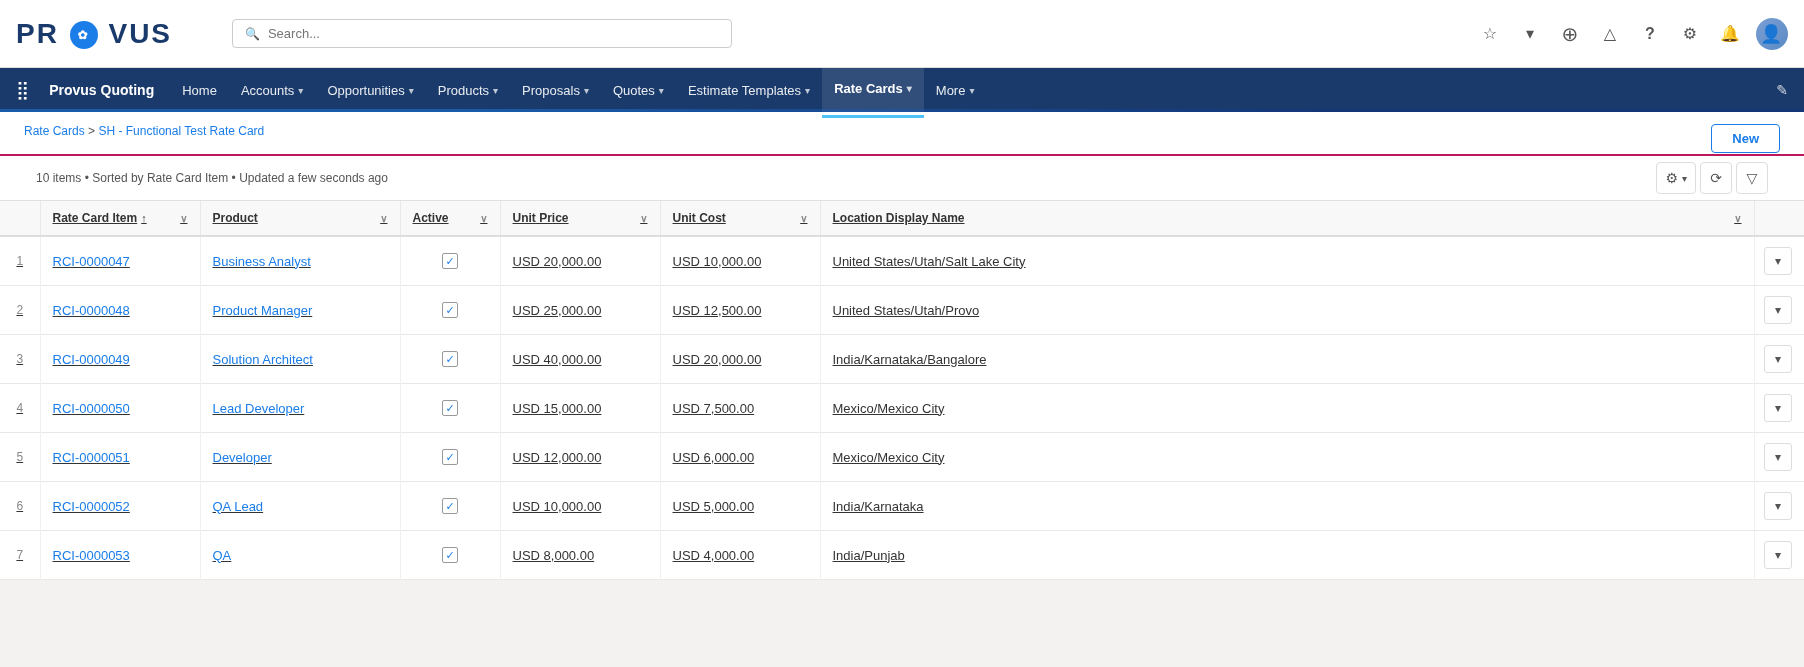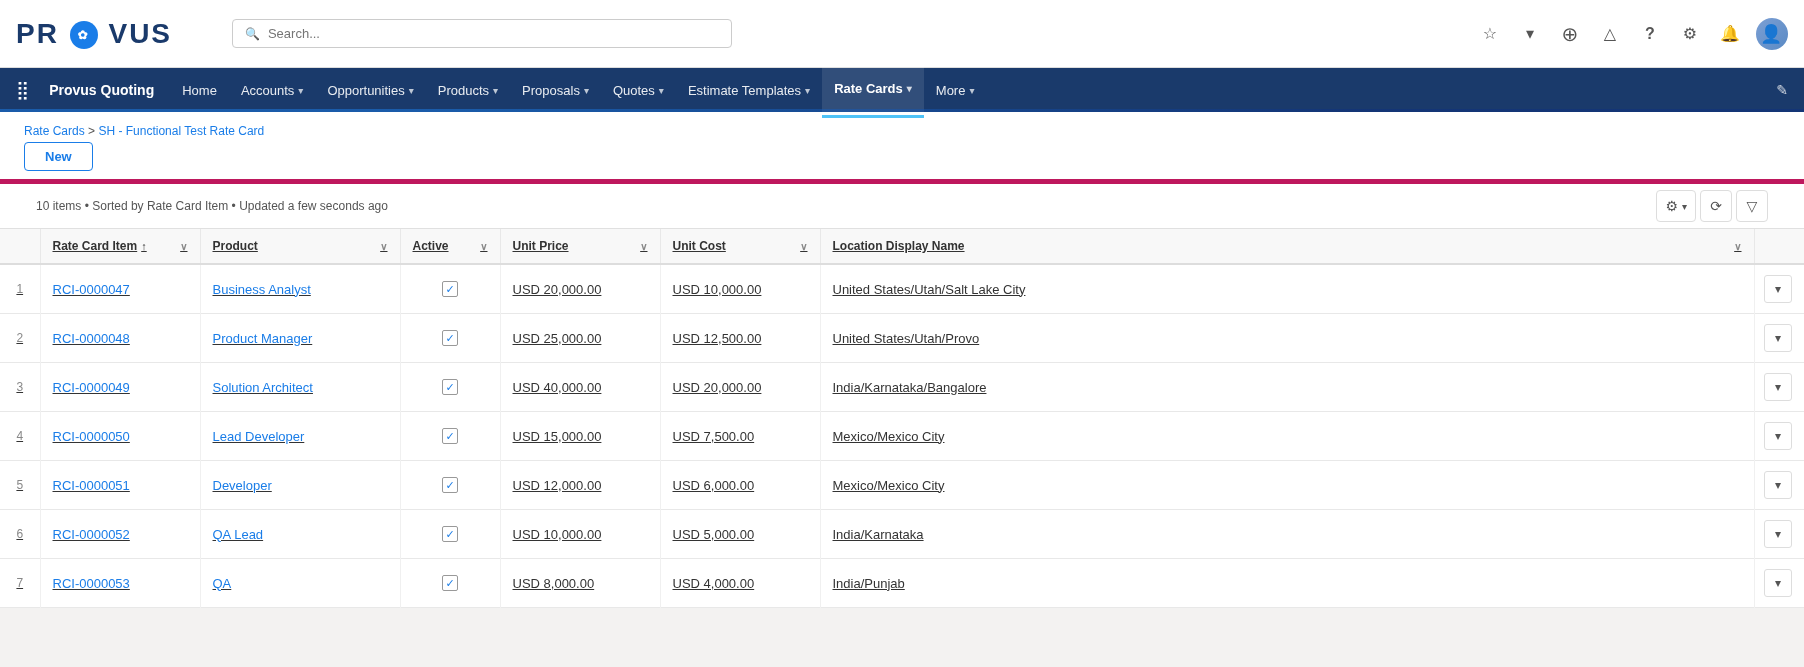--- a/index.html
+++ b/index.html
@@ -131,26 +131,25 @@
 
     
     .content-area {
       background: #f3f2f1;
       padding: 0;
     }
 
     
     .page-header {
       background: #fff;
-      padding: 12px 24px 8px;
-      border-bottom: 5px solid #be185d;
+      padding: 12px 24px 1px;
+      border-bottom: 2px solid #be185d;
       display: flex;
       align-items: flex-start;
       justify-content: space-between;
-      flex-direction: column;
     }
     .header-left {}
     .breadcrumb {
       font-size: 12px;
       color: #1a7de8;
       margin-bottom: 4px;
     }
     .breadcrumb span { color: #555; }
     .breadcrumb a { color: #1a7de8; text-decoration: none; cursor: pointer; }
     .page-title {

